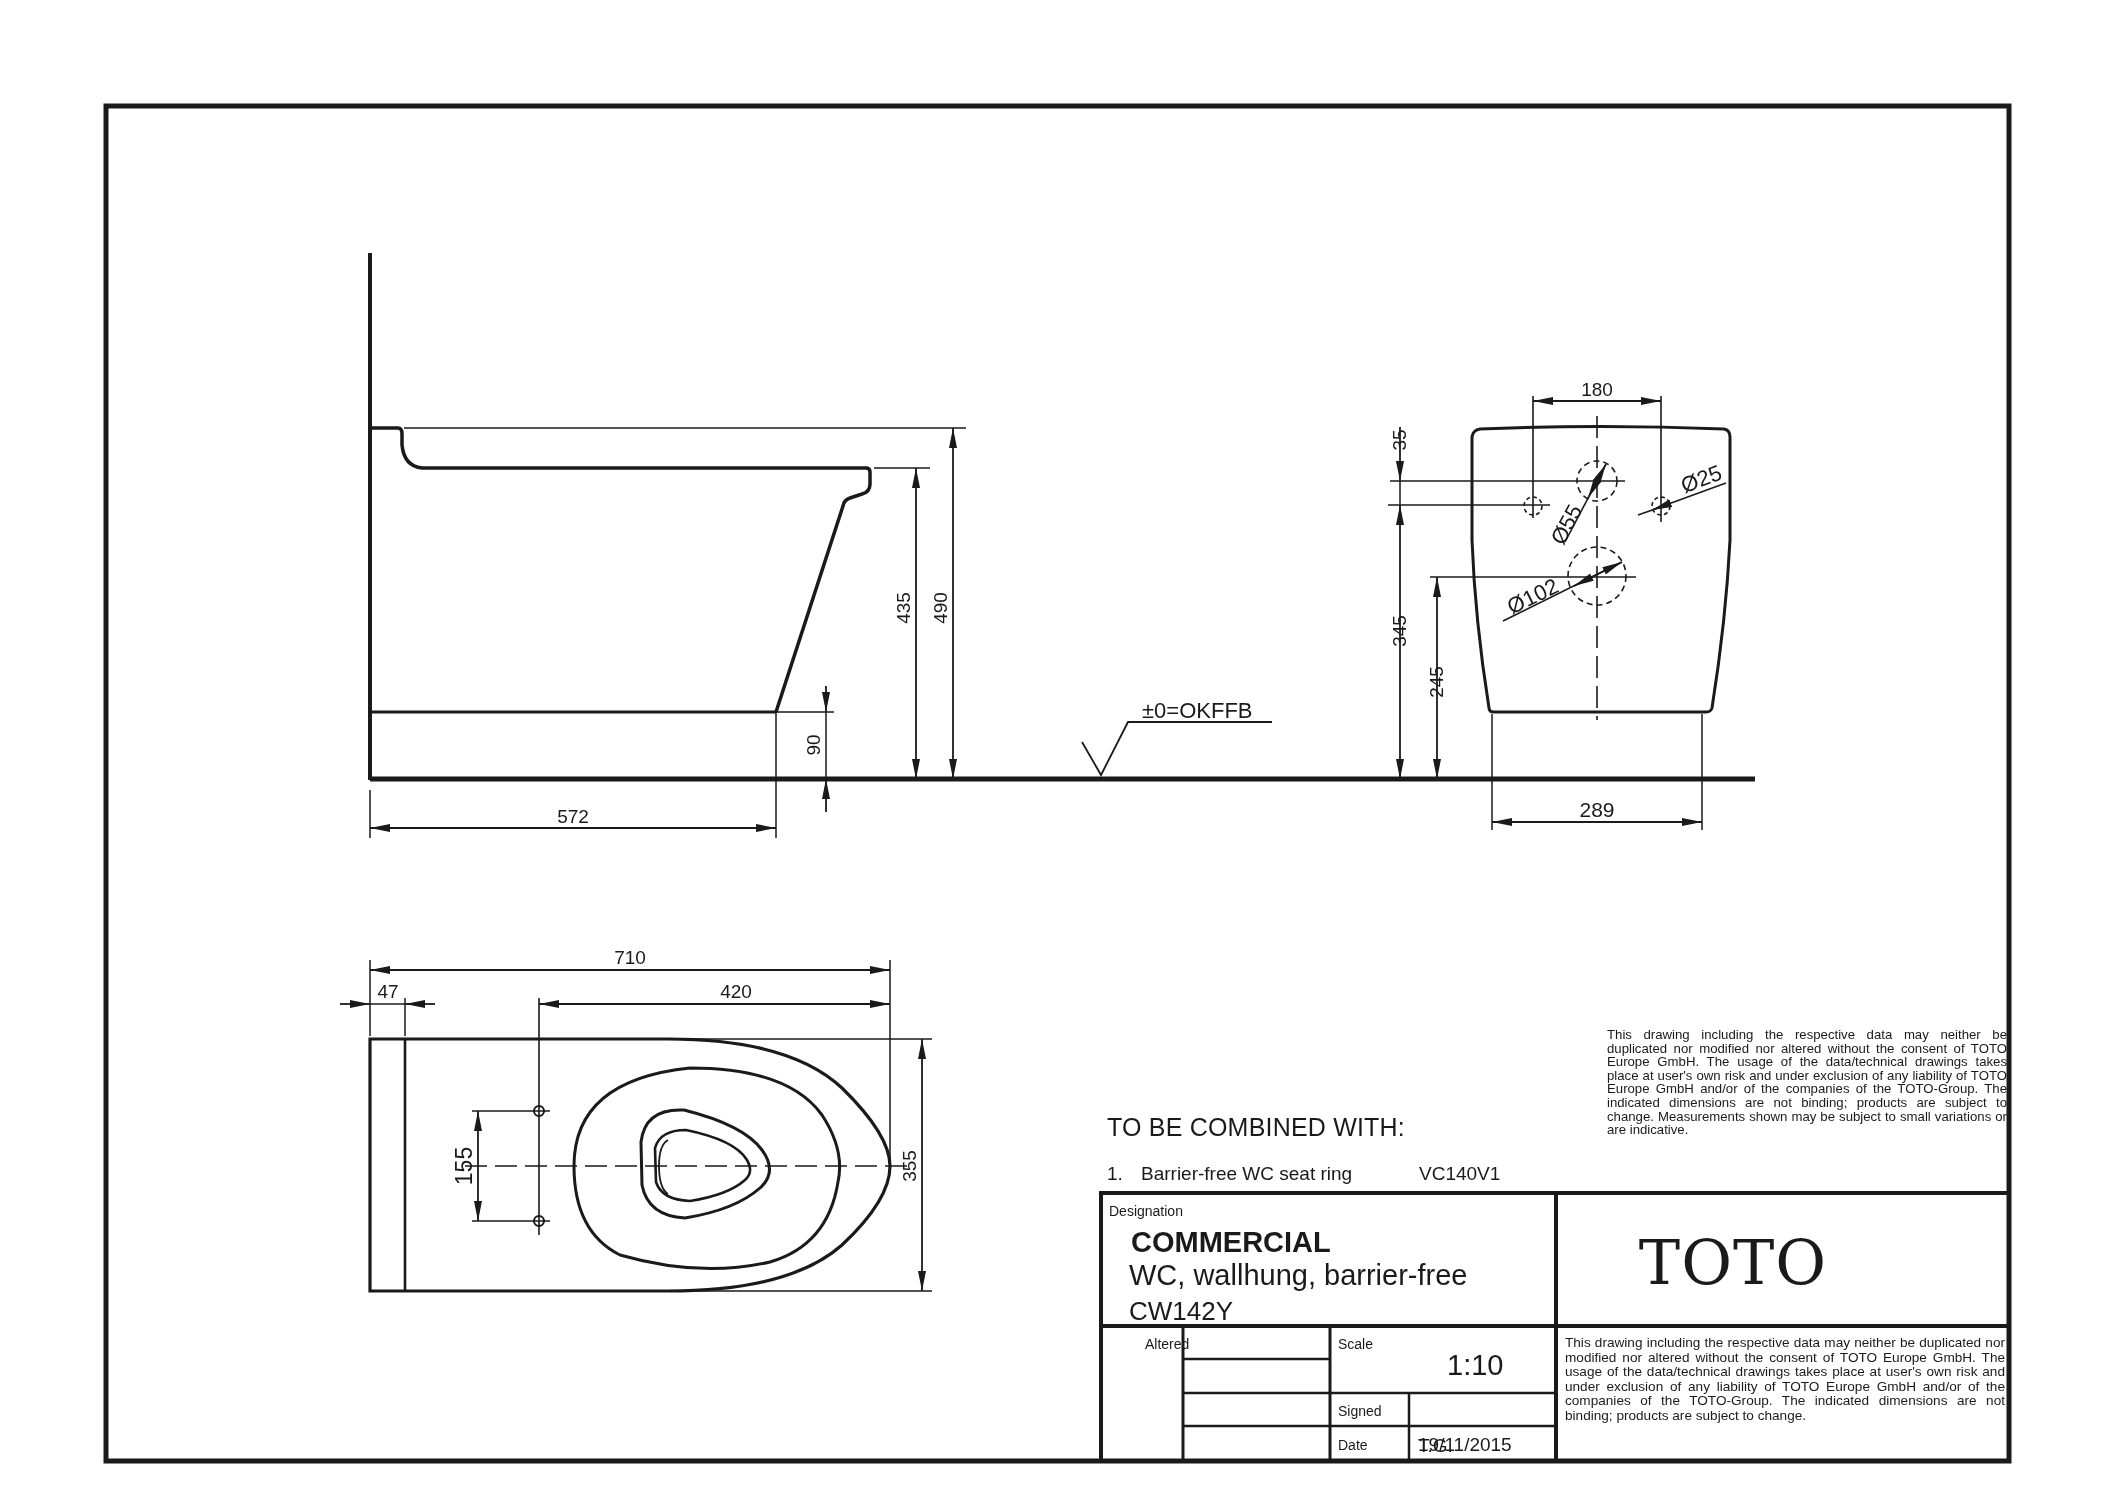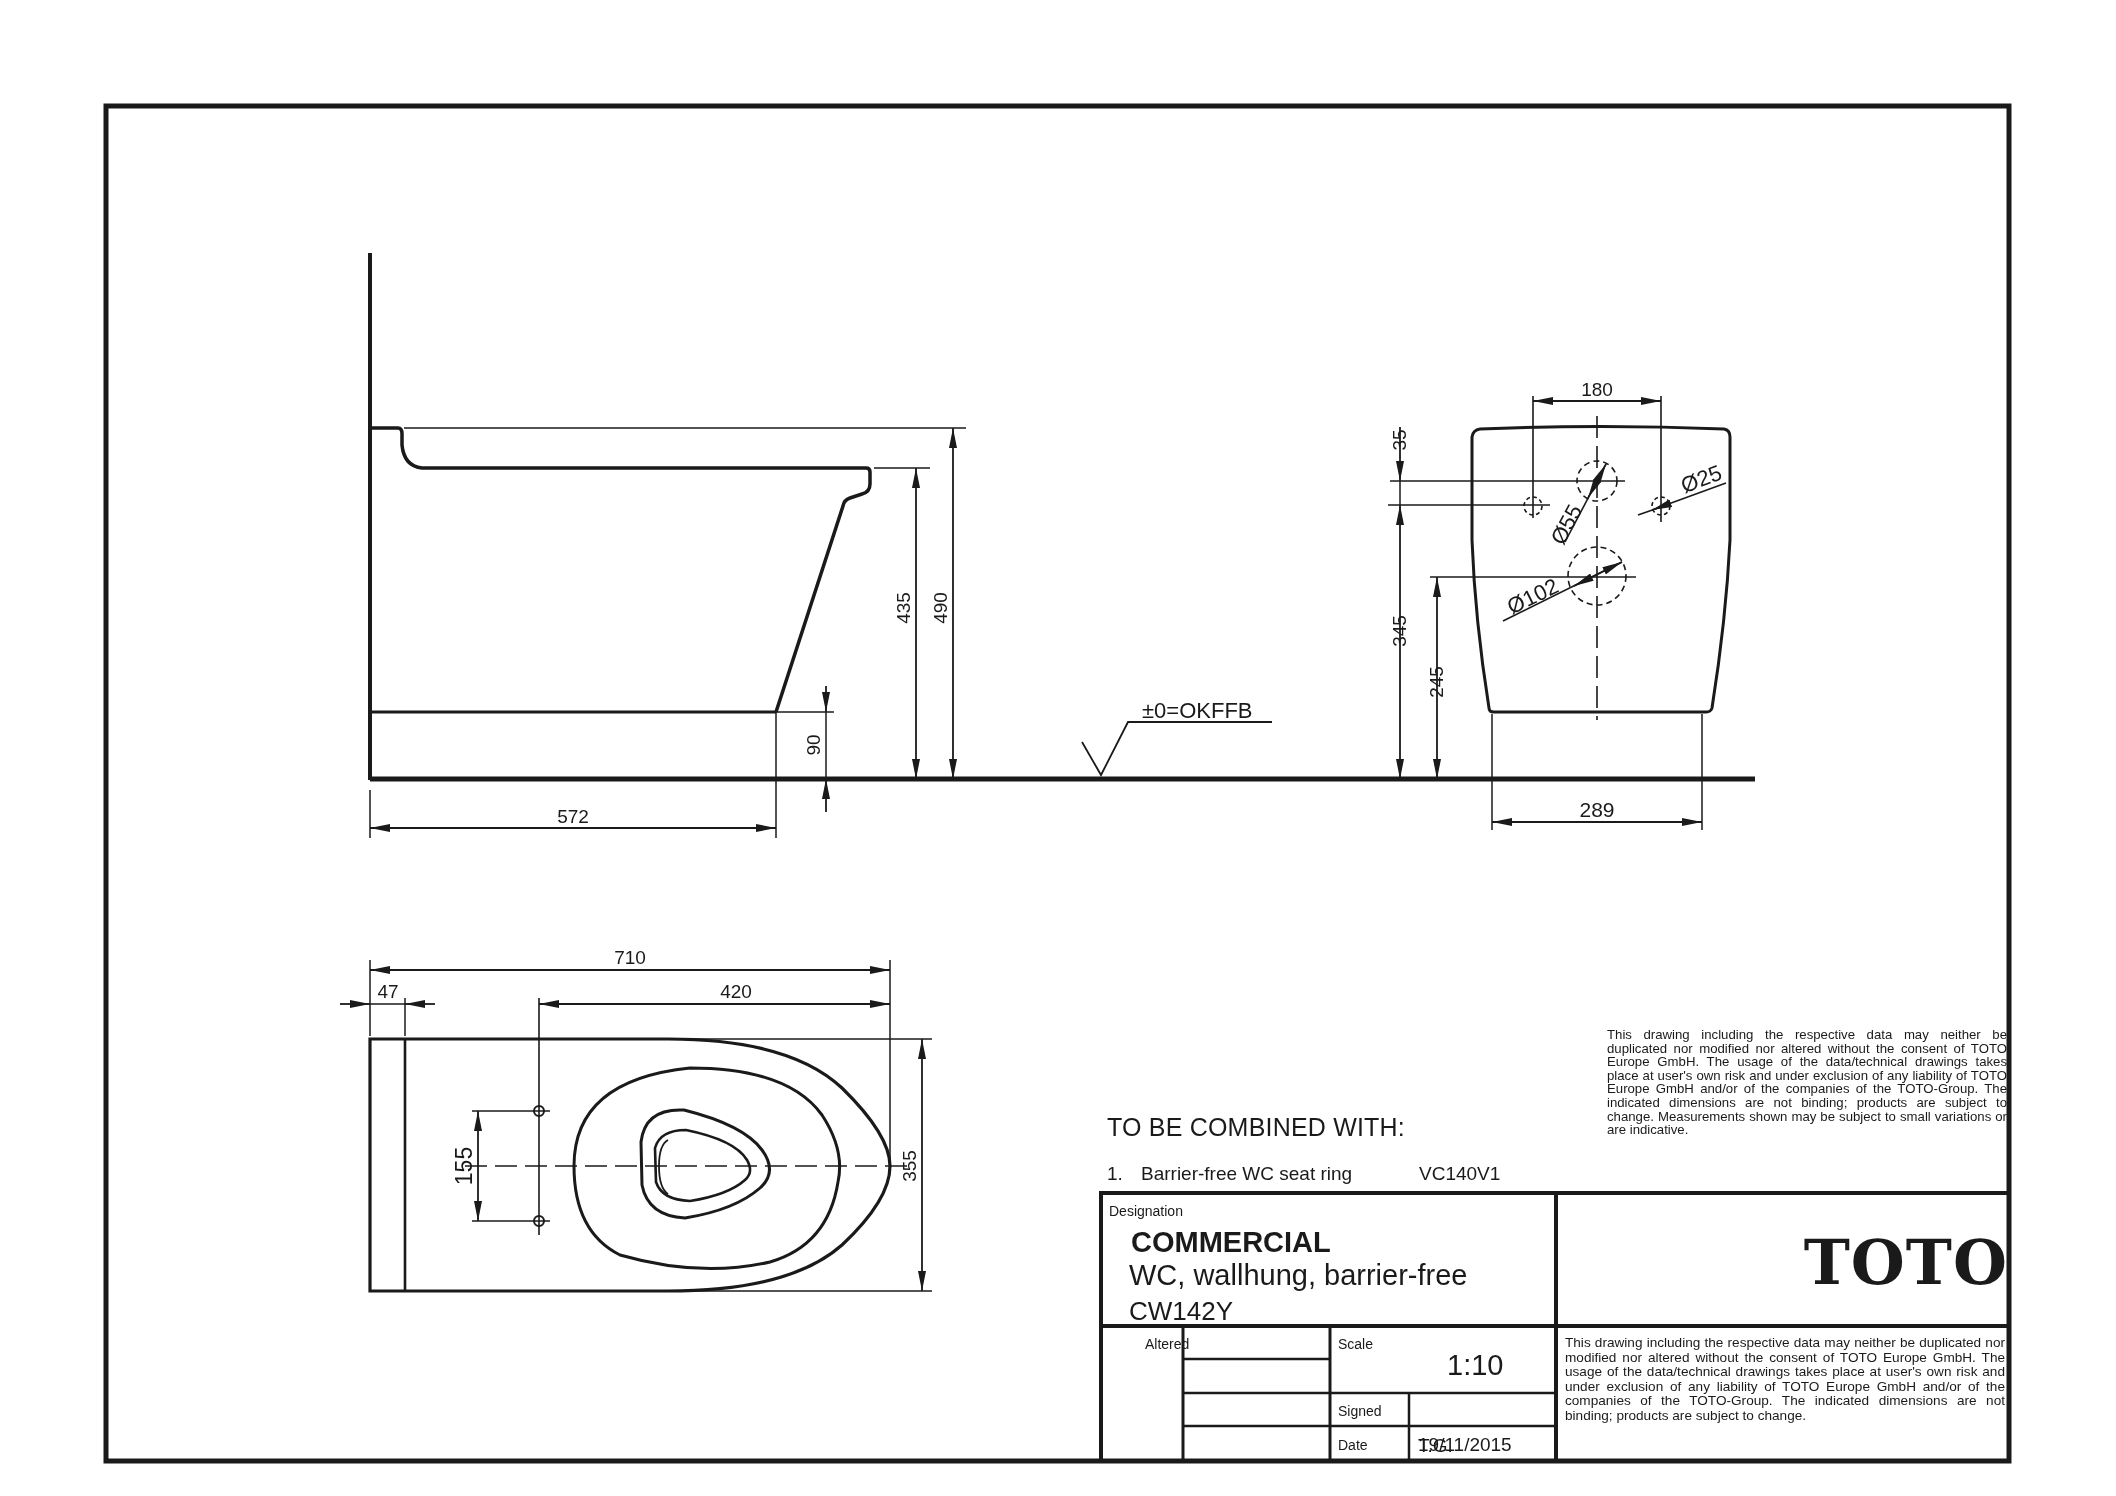--- a/index.html
+++ b/index.html
@@ -17,21 +17,21 @@
     .des-title { left: 1131px; top: 1226px; font-size: 29px; font-weight: bold; }
     .des-sub { left: 1129px; top: 1259px; font-size: 29px; }
     .des-code { left: 1129px; top: 1296px; font-size: 26px; }
     .altered-label { left: 1109px; top: 1336px; margin-left: 36px; }
     .scale-label { left: 1338px; top: 1336px; }
     .scale-value { left: 1447px; top: 1349px; font-size: 29px; }
     .signed-label { left: 1338px; top: 1403px; }
     .signed-value { left: 1418px; top: 1399px; font-size: 19px; margin-top: 36px; }
     .date-label { left: 1338px; top: 1437px; text-align: center; }
     .date-value { left: 1418px; top: 1434px; font-size: 19px; }
-    .logo { left: 1560px; top: 1226px; width: 448px; text-align: right; font-family: "DejaVu Serif", serif; font-weight: bold; font-size: 62px; letter-spacing: 1px; }
+    .logo { left: 1509px; top: 1226px; width: 448px; text-align: center; font-family: "DejaVu Serif", serif; font-weight: normal; font-size: 62px; letter-spacing: 1px; }
     .notice-bottom { left: 1565px; top: 1336px; width: 440px; font-size: 13.6px; line-height: 14.6px; text-align: justify; }
   </style>
 </head>
 <body>
 
 <div id="sheet">
   <svg width="2116" height="1496" viewBox="0 0 2116 1496" xmlns="http://www.w3.org/2000/svg">
     <defs>
       <marker id="arr" viewBox="0 0 20 8" refX="20" refY="4" markerWidth="20" markerHeight="8" markerUnits="userSpaceOnUse" orient="auto-start-reverse">
         <path d="M0,0 L20,4 L0,8 z" fill="#1a1a1a"></path>

